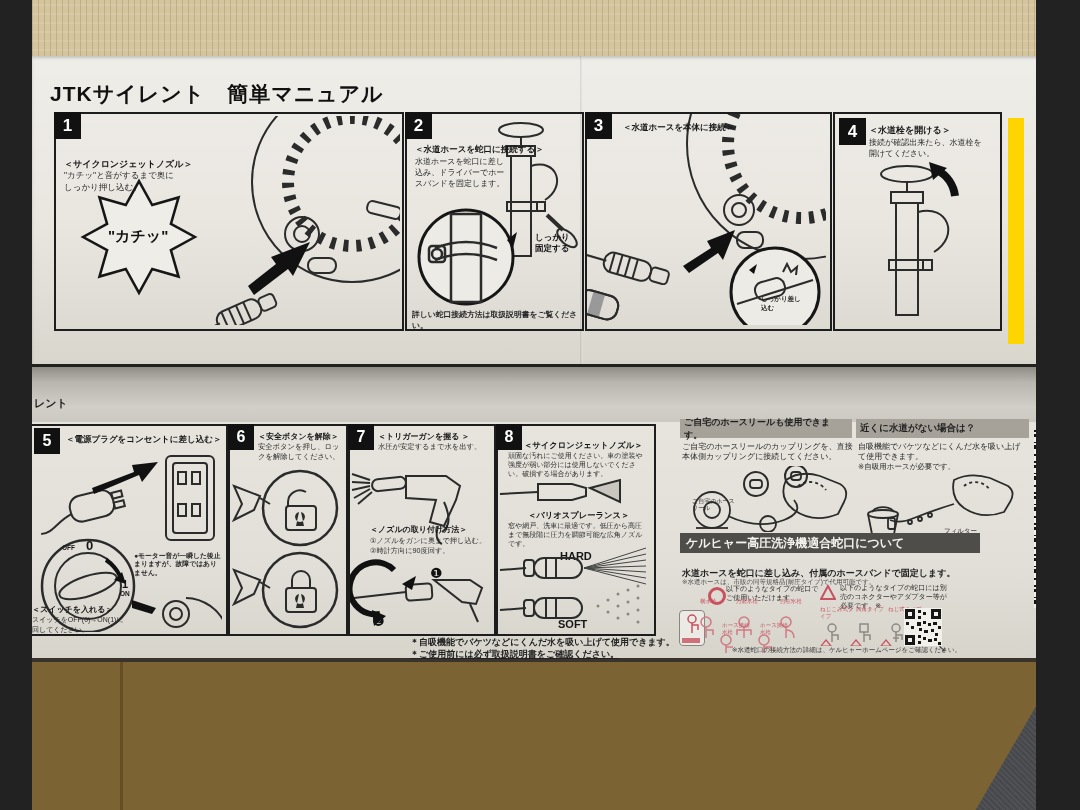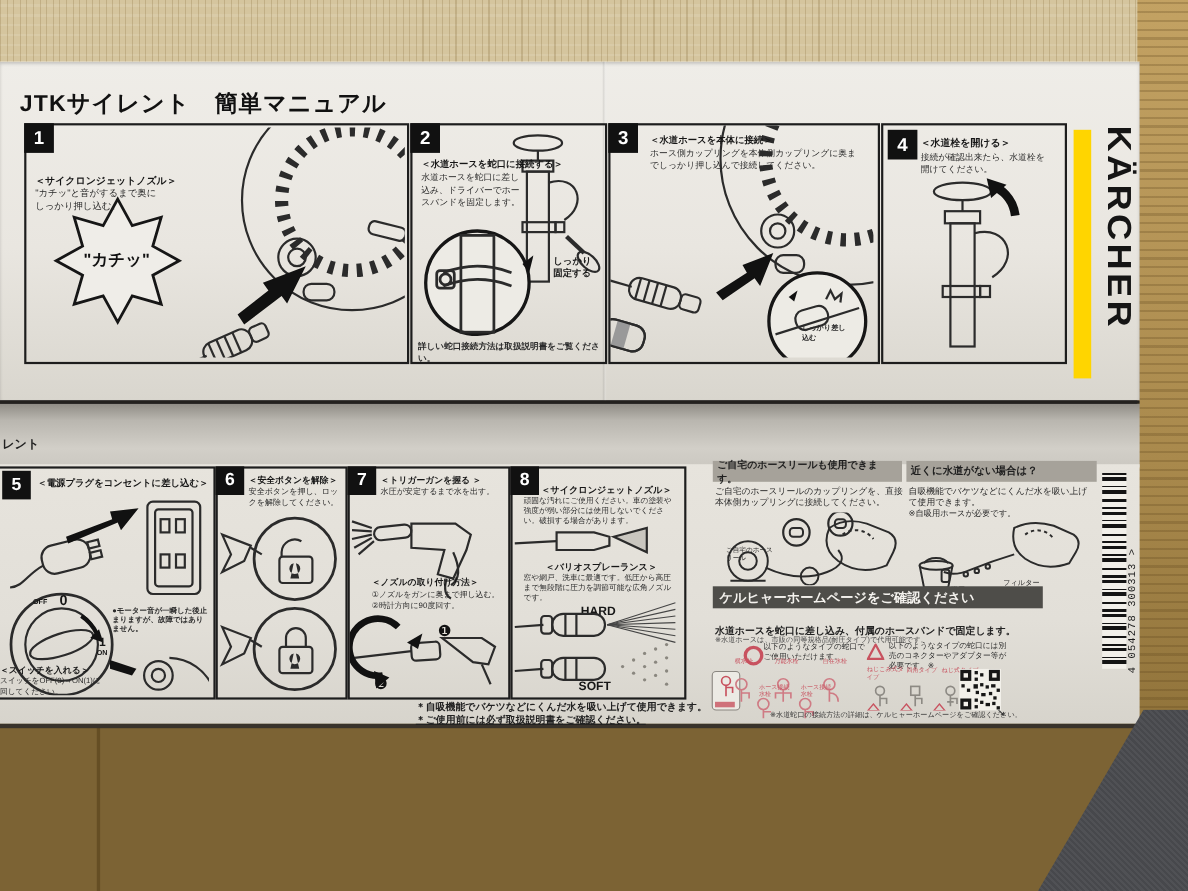--- a/index.html
+++ b/index.html
@@ -1,17 +1,17 @@
 <!DOCTYPE html>
 <html><head>
 <meta charset="utf-8">
 <style>
   html,body{margin:0;padding:0;background:#222;}
-  #stage{position:relative;width:1080px;height:810px;overflow:hidden;
-         font-family:"Liberation Sans","DejaVu Sans",sans-serif;color:#1c1c1c;}
+  #stage{position:relative;width:1004px;height:810px;overflow:hidden;
+         font-family:"Liberation Sans","DejaVu Sans",sans-serif;color:#1c1c1c;margin-left:32px;}
   .abs{position:absolute;}
   
   .tatami-top{left:0;top:0;width:1080px;height:60px;
     background:
       repeating-linear-gradient(90deg,rgba(120,92,40,.22) 0 1px,transparent 1px 6px),
       repeating-linear-gradient(0deg,rgba(255,255,255,.10) 0 2px,transparent 2px 9px),
       #d5c59e;}
   .tatami-right{left:1034px;top:0;width:46px;height:700px;
     background:
       repeating-linear-gradient(0deg,rgba(90,65,25,.25) 0 2px,transparent 2px 8px),
@@ -171,21 +171,20 @@
       <polygon points="96,152 124,134 120,127 148,116 136,146 131,139 102,159" fill="#111"></polygon>
       <circle cx="188" cy="178" r="44" fill="#edebe5" stroke="#161616" stroke-width="3"></circle>
       <g fill="none" stroke="#2b2b2b" stroke-width="2">
         <line x1="150" y1="190" x2="226" y2="166"></line>
         <rect x="168" y="166" width="30" height="18" rx="8" transform="rotate(-16 183 175)"></rect>
         <polygon points="162,156 170,150 167,160" fill="#111" stroke="none"></polygon>
         <path d="M196,158 l4,-8 4,8 6,-5 -1,8" fill="none"></path>
       </g>
     </svg>
     <div class="h" style="left:36px;top:8px;font-size:8.5px;">＜水道ホースを本体に接続＞</div>
-    <div class="b" style="left:36px;top:20px;width:190px;font-size:8px;">ホース側カップリングを本体側カップリングに奥までしっかり押し込んで接続してください。</div>
     <div class="b" style="left:174px;top:180px;width:42px;font-size:6.5px;font-weight:bold;">しっかり差し込む</div>
   </div>
 
   <div class="panel" style="left:801px;top:112px;width:165px;height:215px;">
     <div class="num" style="left:4px;top:4px;width:27px;height:27px;font-size:17px;">4</div>
     <svg class="abs" style="left:24px;top:46px;" width="120" height="160" viewBox="0 0 120 160">
       <g fill="none" stroke="#2b2b2b" stroke-width="2">
         <ellipse cx="48" cy="14" rx="26" ry="8"></ellipse>
         <line x1="48" y1="22" x2="48" y2="32"></line>
         <rect x="32" y="32" width="32" height="11"></rect>
@@ -388,21 +387,21 @@
         <circle cx="52" cy="48" r="2"></circle>
       <path d="M10,40 l4,20 h22 l4,-20"></path>
       <ellipse cx="25" cy="40" rx="15" ry="4"></ellipse>
       <path d="M14,38 a12,8 0 0 1 22,0"></path>
       <rect x="30" y="44" width="7" height="11" rx="2"></rect>
     </g>
   </svg>
   <div class="abs b" style="left:858px;top:532px;font-size:6.5px;">自吸用ホース</div>
   <div class="abs b" style="left:912px;top:526px;font-size:6.5px;">フィルター</div>
 
-  <div class="abs dark-bar" style="left:648px;top:533px;width:300px;height:20px;font-size:12px;">ケルヒャーホームページをご確認ください</div>
+  <div class="abs dark-bar" style="left:648px;top:533px;width:300px;height:20px;font-size:12px;">ケルヒャー高圧洗浄機適合蛇口について</div>
   <div class="abs" style="left:650px;top:567px;width:348px;font-size:9px;font-weight:bold;color:#222;">水道ホースを蛇口に差し込み、付属のホースバンドで固定します。</div>
   <div class="abs" style="left:650px;top:578px;width:348px;font-size:6.5px;color:#4a4a4a;">※水道ホースは、市販の同等規格品(耐圧タイプ)で代用可能です。</div>
 
   <div class="abs badge" style="left:647px;top:610px;width:24px;height:34px;">
     <svg width="24" height="28" viewBox="0 0 24 28">
       <g fill="none" stroke="#c8525f" stroke-width="1.5">
         <circle cx="12" cy="8" r="4"></circle>
           <line x1="12" y1="12" x2="12" y2="22"></line>
           <path d="M12,14 h6 v5"></path>
       </g>

